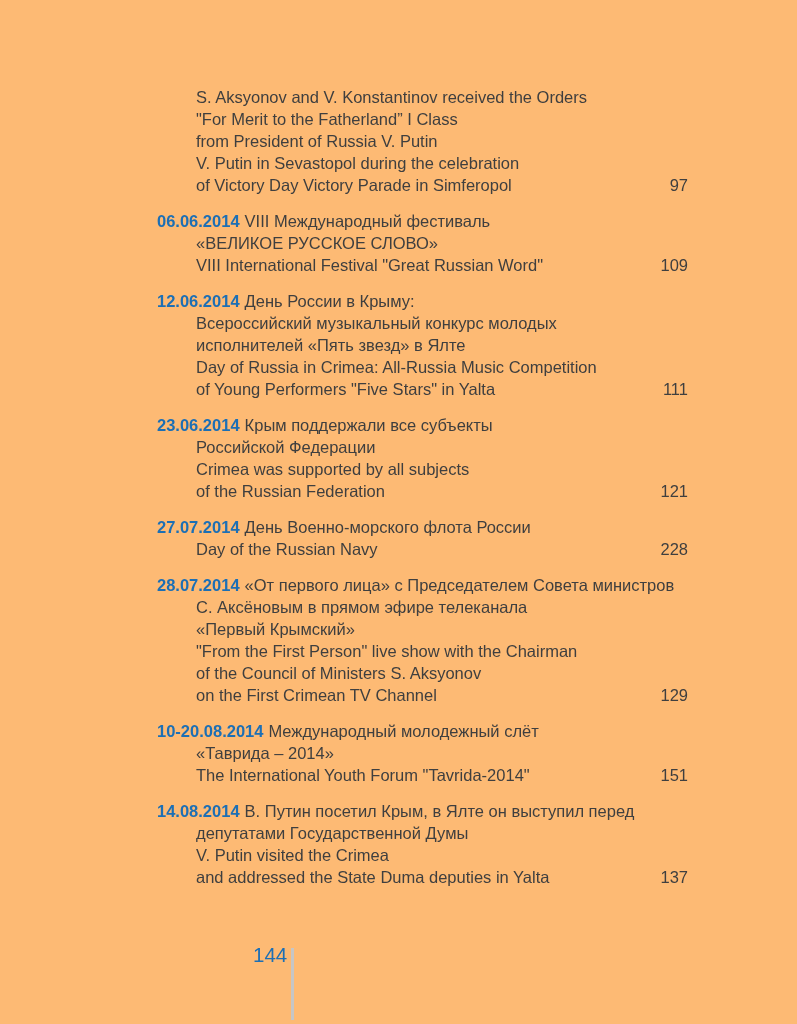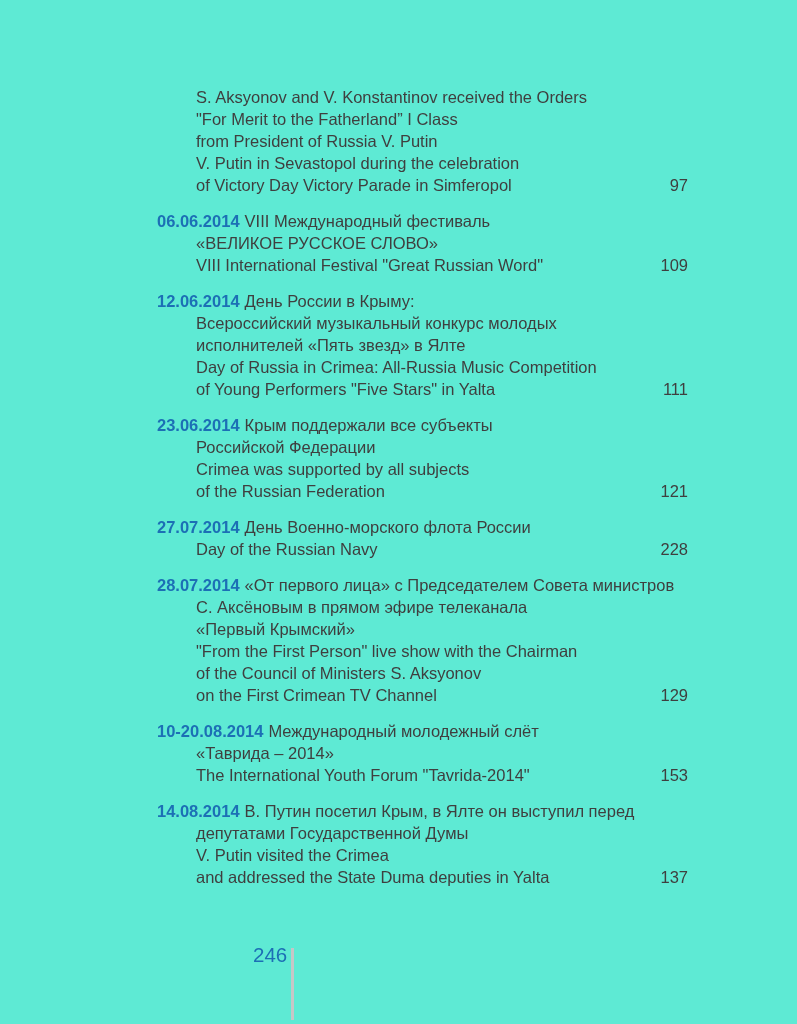--- a/index.html
+++ b/index.html
@@ -8,21 +8,21 @@
     width: 797px;
     height: 1024px;
     position: relative;
     overflow: hidden;
     font-family: "Liberation Sans", sans-serif;
     color: var(--body-text, #3f3f3f);
   }
   .page {
     position: absolute;
     inset: 0;
-    background: #5eead4;
+    background: #fdba74;
   }
   .toc {
     position: absolute;
     left: 113px;
     top: 86px;
     width: 578px;
   }
   .entry {
     position: relative;
     margin-bottom: 14px;
@@ -100,26 +100,26 @@
     <span class="pagenum">228</span>
   </div>
 
   <div class="entry">
     <p class="entry-text"><span class="date">28.07.2014</span><span class="lines">«От первого лица» с Председателем Совета министров<br>С. Аксёновым в прямом эфире телеканала<br>«Первый Крымский»<br>"From the First Person" live show with the Chairman<br>of the Council of Ministers S. Aksyonov<br>on the First Crimean TV Channel</span></p>
     <span class="pagenum">129</span>
   </div>
 
   <div class="entry">
     <p class="entry-text"><span class="date">10-20.08.2014</span><span class="lines">Международный молодежный слёт<br>«Таврида – 2014»<br>The International Youth Forum "Tavrida-2014"</span></p>
-    <span class="pagenum">153</span>
+    <span class="pagenum">151</span>
   </div>
 
   <div class="entry">
     <p class="entry-text"><span class="date">14.08.2014</span><span class="lines">В. Путин посетил Крым, в Ялте он выступил перед<br>депутатами Государственной Думы<br>V. Putin visited the Crimea<br>and addressed the State Duma deputies in Yalta</span></p>
     <span class="pagenum">137</span>
   </div>
 </div>
 
-  <div class="footer-pagenum">246</div>
+  <div class="footer-pagenum">144</div>
 
   <div class="footer-divider"></div>
 
 </div>
 
 </body></html>

